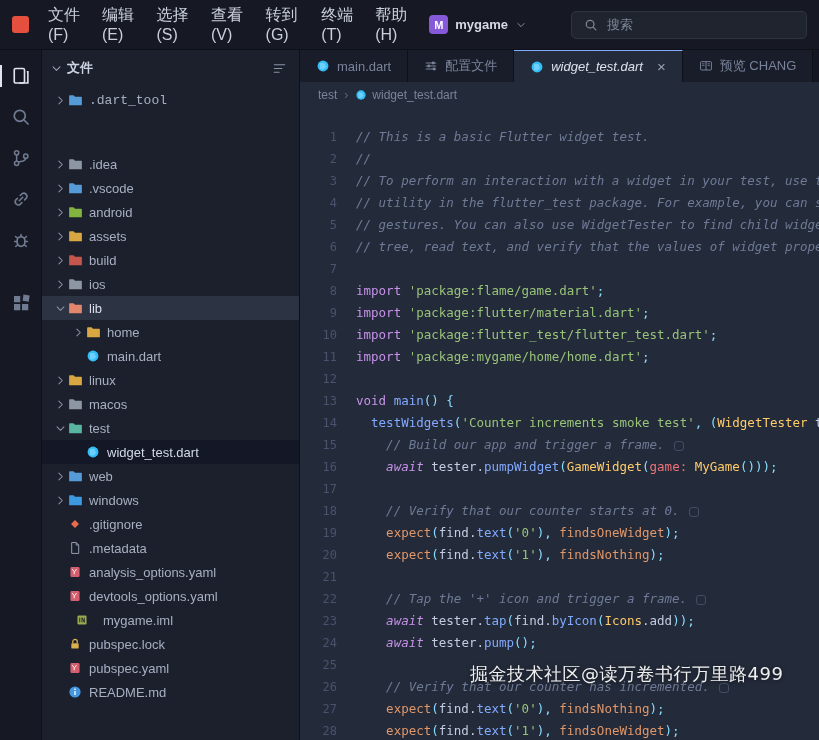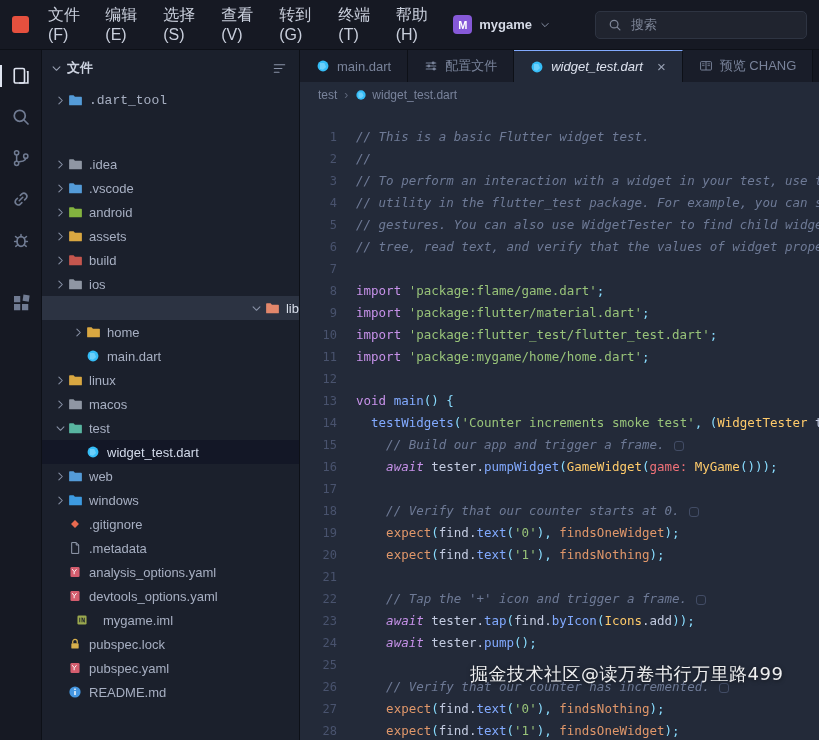--- a/index.html
+++ b/index.html
@@ -11,21 +11,21 @@
     padding:0 12px;gap:10px;border-bottom:1px solid #0d1017}
   .app-logo{width:17px;height:17px;border-radius:3px;background:#e5503e;flex:none}
   .menu-bar{display:flex;gap:2px}
   .menu-item{color:#c9cfdc;font-size:16px;padding:5px 9px;border-radius:4px;cursor:default}
   .tb-right{margin-left:auto;display:flex;align-items:center;gap:44px}
   .project-chip{display:flex;align-items:center;gap:7px;color:#d5dae6;font-size:13px;font-weight:700}
   .chip-avatar{width:19px;height:19px;border-radius:4px;background:#8659d8;color:#fff;
     font-size:11px;font-weight:700;display:flex;align-items:center;justify-content:center}
   .chip-chevron svg{width:12px;height:12px;color:#8a93a8;display:block}
   .search-box{display:flex;align-items:center;gap:9px;background:#20242f;border:1px solid #2e3442;
-    border-radius:5px;height:28px;padding:0 12px;width:212px;color:#7f8799}
+    border-radius:5px;height:28px;padding:0 12px;width:236px;color:#7f8799}
   .sb-label{font-size:13px}
   .sb-icon svg{width:14px;height:14px;display:block}
 
   
   .main{display:flex;height:690px}
   .activitybar{width:42px;background:#161923;border-right:1px solid #0d1017;display:flex;
     flex-direction:column;align-items:center;padding-top:14px;gap:17px;flex:none}
   .ab-item{width:24px;height:24px;display:flex;align-items:center;justify-content:center;
     color:#707b92;position:relative;cursor:pointer}
   .ab-item svg{width:20px;height:20px}
@@ -267,21 +267,21 @@
               <path d="M6 3.8l4.2 4.2L6 12.2" stroke="currentColor" stroke-width="1.3" fill="none" stroke-linecap="round" stroke-linejoin="round"></path>
             </svg>
           </span>
           <span class="ticon">
             <svg width="15" height="15" viewBox="0 0 16 16" xmlns="http://www.w3.org/2000/svg">
               <path fill="#8f96a3" d="M1.2 3.2c0-.4.3-.7.7-.7h4l1.5 1.6h6.7c.4 0 .7.3.7.7v7.6c0 .4-.3.7-.7.7H1.9c-.4 0-.7-.3-.7-.7z"></path>
             </svg>
           </span>
           <span class="tlabel">ios</span>
         </div>
-        <div class="tree-row focused" style="padding-left: 10px; justify-content: flex-end;">
+        <div class="tree-row focused" style="padding-left: 10px;">
           <span class="chev">
             <svg width="13" height="13" viewBox="0 0 16 16" xmlns="http://www.w3.org/2000/svg">
               <path d="M3.8 6l4.2 4.2L12.2 6" stroke="currentColor" stroke-width="1.3" fill="none" stroke-linecap="round" stroke-linejoin="round"></path>
             </svg>
           </span>
           <span class="ticon">
             <svg width="15" height="15" viewBox="0 0 16 16" xmlns="http://www.w3.org/2000/svg">
               <path fill="#e2876b" d="M1.2 3.2c0-.4.3-.7.7-.7h4l1.5 1.6h6.7c.4 0 .7.3.7.7v7.6c0 .4-.3.7-.7.7H1.9c-.4 0-.7-.3-.7-.7z"></path>
             </svg>
           </span>

